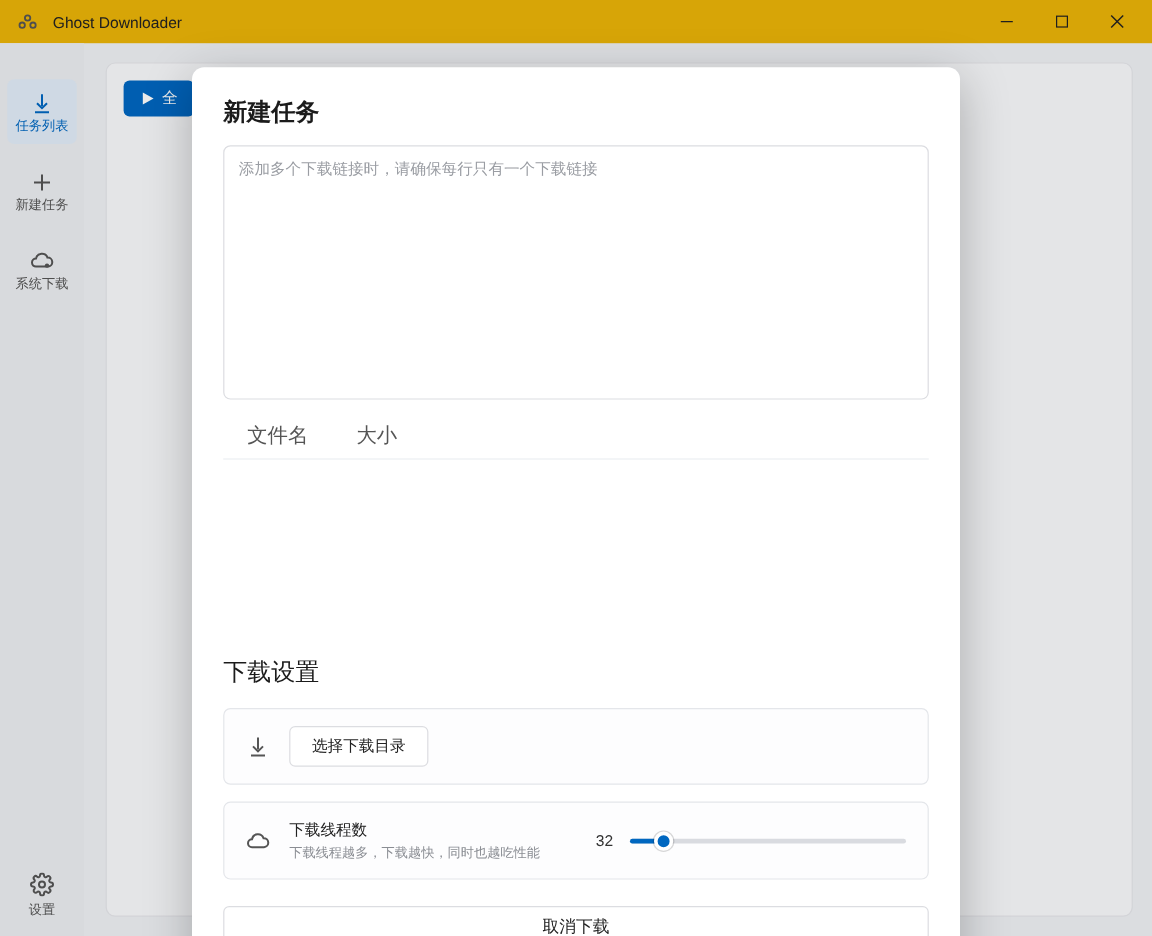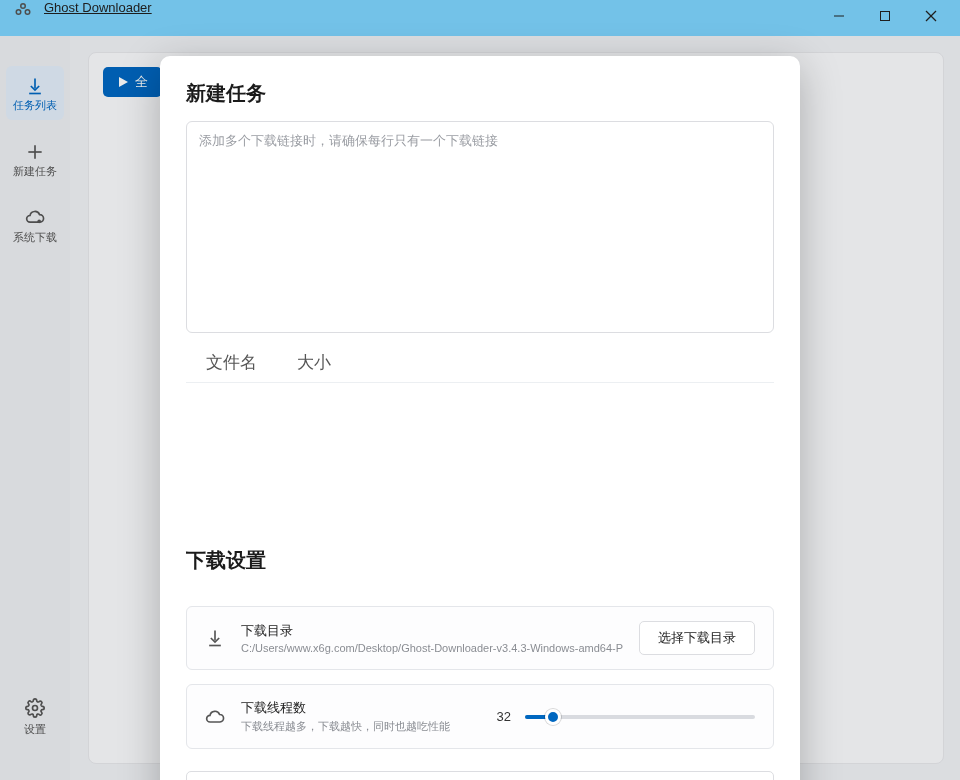--- a/index.html
+++ b/index.html
@@ -11,24 +11,23 @@
     width: 960px;
     height: 780px;
     overflow: hidden;
     position: relative;
   }
 
   
   .titlebar {
     height: 36px;
     display: flex;
-    align-items: flex-start;
+    align-items: center;
     padding: 0 6px 0 14px;
-    background: #7dd3fc;
-    text-decoration: underline;
+    background: #eab308;
   }
   .titlebar .app-icon {
     width: 18px; height: 18px;
     display: flex; align-items: center; justify-content: center;
     color: #555;
     margin-right: 12px;
   }
   .titlebar .title { font-size: 13px; color: #222; }
   .titlebar .spacer { flex: 1; }
   .winbtn {
@@ -59,21 +58,21 @@
     cursor: pointer;
   }
   .side-item.active {
     background: #e1ecf8;
     color: #0067c0;
   }
   .side-item .icon { width: 20px; height: 20px; margin-bottom: 4px; }
   .side-item span { line-height: 1; }
   .side-footer {
     position: absolute;
-    bottom: 36px;
+    bottom: 7px;
     width: 58px; height: 54px;
     display: flex; flex-direction: column; align-items: center; justify-content: center;
     color: #555;
     font-size: 11px;
     cursor: pointer;
   }
   .side-footer .icon { width: 20px; height: 20px; margin-bottom: 4px; }
 
   .content {
     flex: 1;
@@ -142,21 +141,21 @@
   }
   .table-head .cell {
     padding: 8px 20px;
     font-size: 17px;
     color: #555;
   }
 
   .table-body-spacer { height: 140px; }
 
   .settings-title {
-    font-size: 20px; font-weight: 700; color: #1b1b1b; margin: 24px 0 32px 0;
+    font-size: 20px; font-weight: 400; color: #1b1b1b; margin: 24px 0 16px 0;
   }
 
   .setting-card {
     border: 1px solid #e4e6ea;
     border-radius: 6px;
     padding: 14px 18px;
     display: flex;
     align-items: center;
     margin-bottom: 14px;
     background: #fdfdfe;
@@ -310,24 +309,20 @@
     <div class="settings-title">下载设置</div>
 
     <div class="setting-card">
       <div class="icon">
         <svg viewBox="0 0 24 24" fill="none" stroke="currentColor" stroke-width="2">
             <path d="M12 3v12"></path>
             <path d="M7 12l5 5 5-5"></path>
             <path d="M5 21h14"></path>
           </svg>
       </div>
-      <div class="texts">
-        <div class="row-title">下载目录</div>
-        <div class="row-sub">C:/Users/www.x6g.com/Desktop/Ghost-Downloader-v3.4.3-Windows-amd64-P</div>
-      </div>
       <button class="action-btn">选择下载目录</button>
     </div>
 
     <div class="setting-card threads-row">
       <div class="icon">
         <svg viewBox="0 0 24 24" fill="none" stroke="currentColor" stroke-width="2">
             <path d="M6 18a4 4 0 0 1 0-8 6 6 0 0 1 11.5-1A4.5 4.5 0 0 1 18 18H6z"></path>
           </svg>
       </div>
       <div class="texts">

